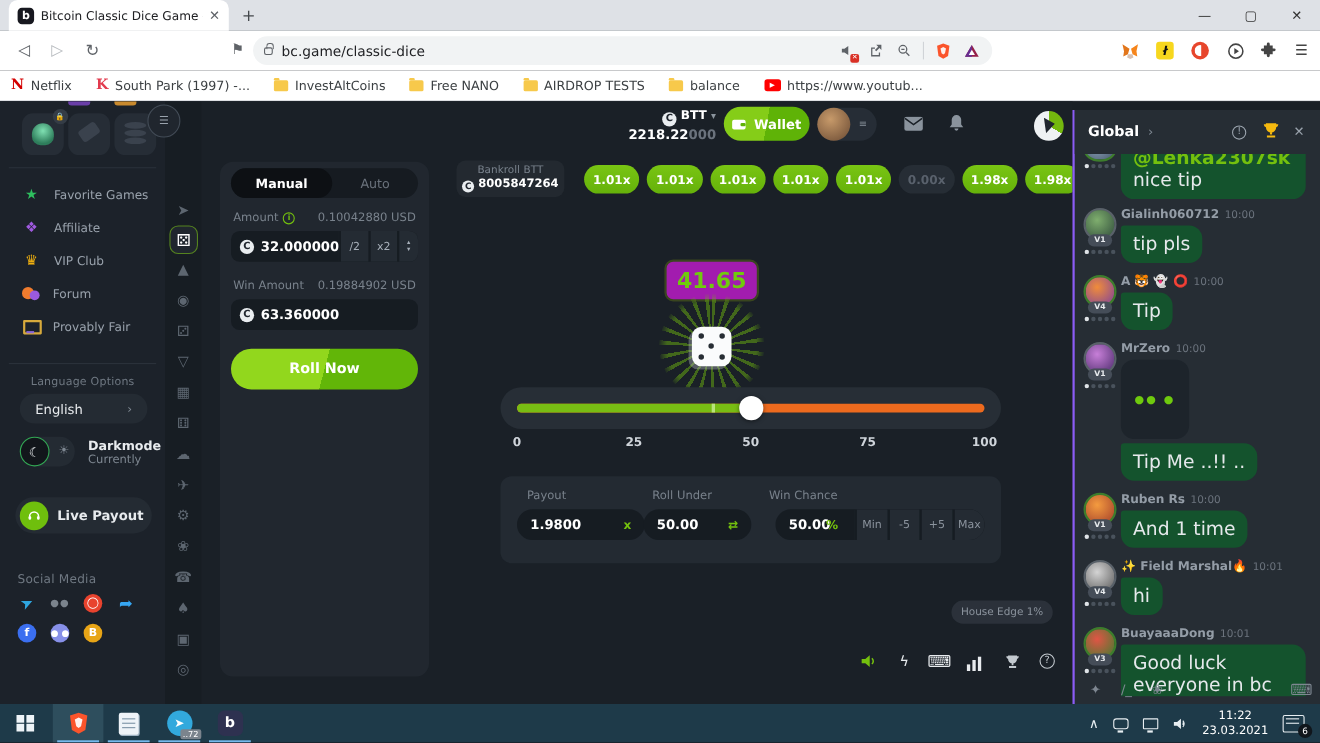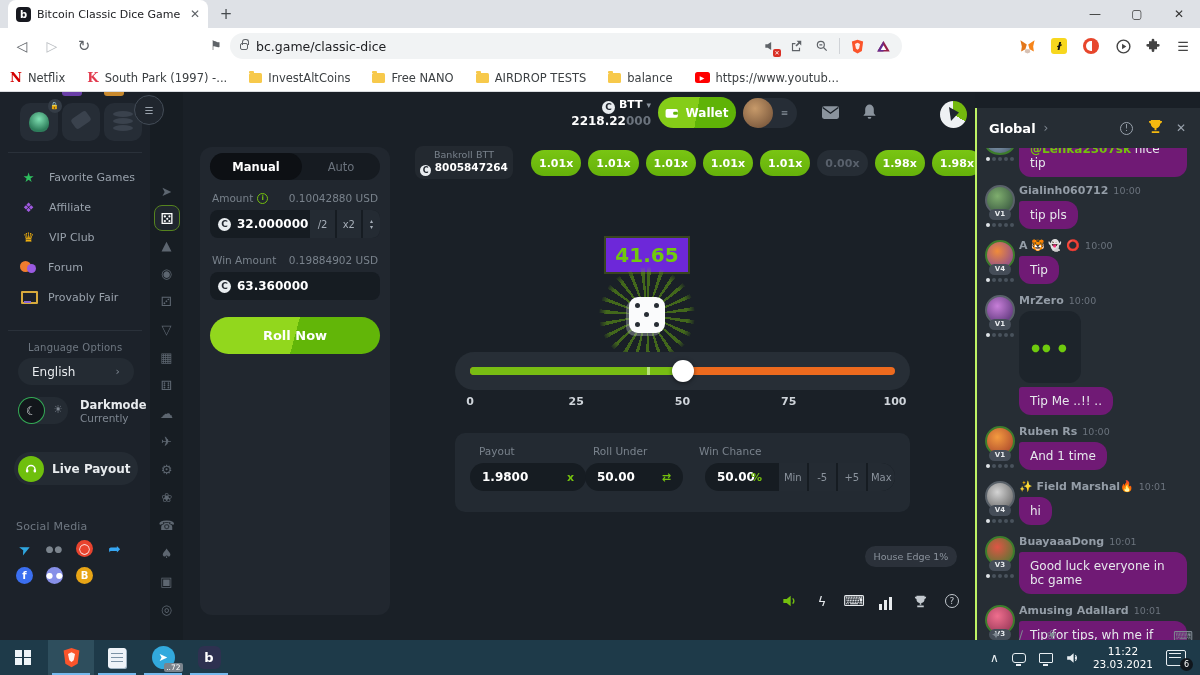--- a/index.html
+++ b/index.html
@@ -137,22 +137,22 @@
   .inrow .val { flex:1; font-size:12px; font-weight:bold; color:#fff; padding-left:8px; display:flex; align-items:center; gap:6px;}
   .ctl { width:29px; height:28px; background:#242b33; color:#a7afb9; font-size:10px; display:flex;
     align-items:center; justify-content:center; border-left:2px solid #161c22; }
   .stepper { width:21px; height:28px; background:#242b33; border-left:2px solid #161c22; display:flex;
     flex-direction:column; align-items:center; justify-content:center; color:#a7afb9; font-size:6px; line-height:6px;}
   .rollbtn { margin-top:17px; width:170px; height:37px; border-radius:19px; color:#fff; font-weight:bold;
     font-size:13px; display:flex; align-items:center; justify-content:center;
     background:linear-gradient(105deg,#92d71d 0 50%,#62b608 50%); }
 
   
-  .resultbox { position:absolute; left:421px; top:144px; width:86px; height:38px; background:#6d28d9;
-    border:2px solid #39451f; border-radius:0; color:#70ca0e; font-size:20px; font-weight:bold;
+  .resultbox { position:absolute; left:421px; top:144px; width:86px; height:38px; background:#a21caf;
+    border:2px solid #39451f; border-radius:8px; color:#70ca0e; font-size:20px; font-weight:bold;
     display:flex; align-items:center; justify-content:center; }
   .burst { position:absolute; left:416px; top:175px; width:96px; height:96px; border-radius:50%;
     background:repeating-conic-gradient(rgba(116,192,14,.45) 0 5deg, transparent 5deg 16deg);
     -webkit-mask:radial-gradient(circle,#000 0 60%,transparent 72%); mask:radial-gradient(circle,#000 0 60%,transparent 72%); }
   .dice { position:absolute; left:446px; top:205px; width:36px; height:36px; background:#fafbfc; border-radius:9px;
     box-shadow:-3px 3px 0 rgba(200,205,210,.35); }
   .pip { position:absolute; width:5px; height:5px; border-radius:50%; background:#272d34; }
   .sliderbox { position:absolute; left:272px; top:260px; width:455px; height:38px; background:#272e36; border-radius:19px; }
   .track { position:absolute; left:15px; top:15px; width:425px; height:8px; border-radius:4px; background:#ed6a1e; }
   .fill { position:absolute; left:0; top:0; height:8px; border-radius:4px 0 0 4px; background:#78bd13; }
@@ -175,38 +175,38 @@
     display:flex; align-items:center; justify-content:center; }
   .hedge { position:absolute; left:682px; top:454px; width:92px; height:21px; background:rgba(44,51,60,.92);
     border-radius:11px; color:#8b939d; font-size:9.5px; display:flex; align-items:center; justify-content:center; }
   .gbi { position:absolute; top:500px; width:22px; height:18px; display:flex; align-items:center; justify-content:center;
     color:#e8ebee; font-size:14px; }
   .bars i { display:inline-block; width:3px; background:#e8ebee; margin-right:2px;}
   .helpc { width:14px; height:14px; border-radius:50%; border:1.5px solid #c3c9cf; color:#c3c9cf; font-size:9px;
     display:flex; align-items:center; justify-content:center; }
 
   
-  .chat { position:absolute; left:975px; top:16px; width:225px; height:548px; background:#262d34; border-left:2px solid #bef264;}
+  .chat { position:absolute; left:975px; top:8px; width:225px; height:548px; background:#262d34; border-left:2px solid #8b5cf6;}
   .chathead { position:absolute; left:0; top:0; width:225px; height:40px; display:flex; align-items:center; padding:0 12px; gap:8px; background:#262d34; z-index:3;}
   .chathead .gt { font-size:13px; font-weight:bold; color:#fff; }
   .chathead .gc { font-size:12px; color:#7e8791; flex:1; }
   .chathead .hi { width:18px; text-align:center; color:#9aa3ad; font-size:12px; }
   .newline { position:absolute; left:2px; top:28px; width:156px; height:2px; background:#5db50c; z-index:2;}
   .msgs { position:absolute; left:0; top:33px; width:225px; height:500px; overflow:hidden; padding:0 8px; }
   .msg { position:relative; margin-bottom:9px; padding-left:34px; min-height:34px;}
   .mav { position:absolute; left:0; top:2px; width:30px; height:30px; border-radius:50%; border:2px solid #3d7d2c; }
   .mbadge { position:absolute; left:4px; top:26px; width:22px; height:11px; background:#454d58; border-radius:6px;
     color:#e8ebee; font-size:7px; font-weight:bold; text-align:center; line-height:11px; }
   .mdots { position:absolute; left:1px; top:40px; display:flex; gap:2px; }
   .mdots i { width:4px; height:4px; border-radius:50%; background:#49525c; }
   .mdots i:first-child { background:#dfe3e7; }
   .mname { font-size:11px; font-weight:bold; color:#949da7; padding-top:1px; white-space:nowrap; overflow:hidden;}
   .mtime { font-size:9.5px; color:#6b737d; font-weight:normal; margin-left:5px;}
-  .mbub { display:inline-block; background:#701a75; border-radius:3px 12px 12px 12px; padding:7px 11px;
-    font-size:12px; color:#e6e9ec; margin-top:4px; max-width:168px; }
+  .mbub { display:inline-block; background:#14532d; border-radius:3px 12px 12px 12px; padding:7px 11px;
+    font-size:17px; color:#e6e9ec; margin-top:4px; max-width:168px; }
   .mention { color:#74c00e; font-weight:bold; }
   .sticker { display:flex; align-items:center; justify-content:center; width:62px; height:72px; background:#1d242b;
     border-radius:12px; margin-top:4px; color:#6fca0e; font-size:10px; letter-spacing:2px;}
   .chatinput { position:absolute; left:10px; top:482px; width:205px; height:29px; background:#1d242b;
     border-radius:15px; display:flex; align-items:center; padding:0 10px; gap:6px; z-index:6;}
   .chatinput input { flex:1; background:transparent; border:none; outline:none; color:#c9ced4; font-size:11.5px;
     font-family:inherit; }
   .chatinput input::placeholder { color:#6f7781; }
   .chatinput .smile { color:#8a939d; font-size:13px; }
   .cbi { position:absolute; top:520px; color:#7e8791; font-size:12px; }

